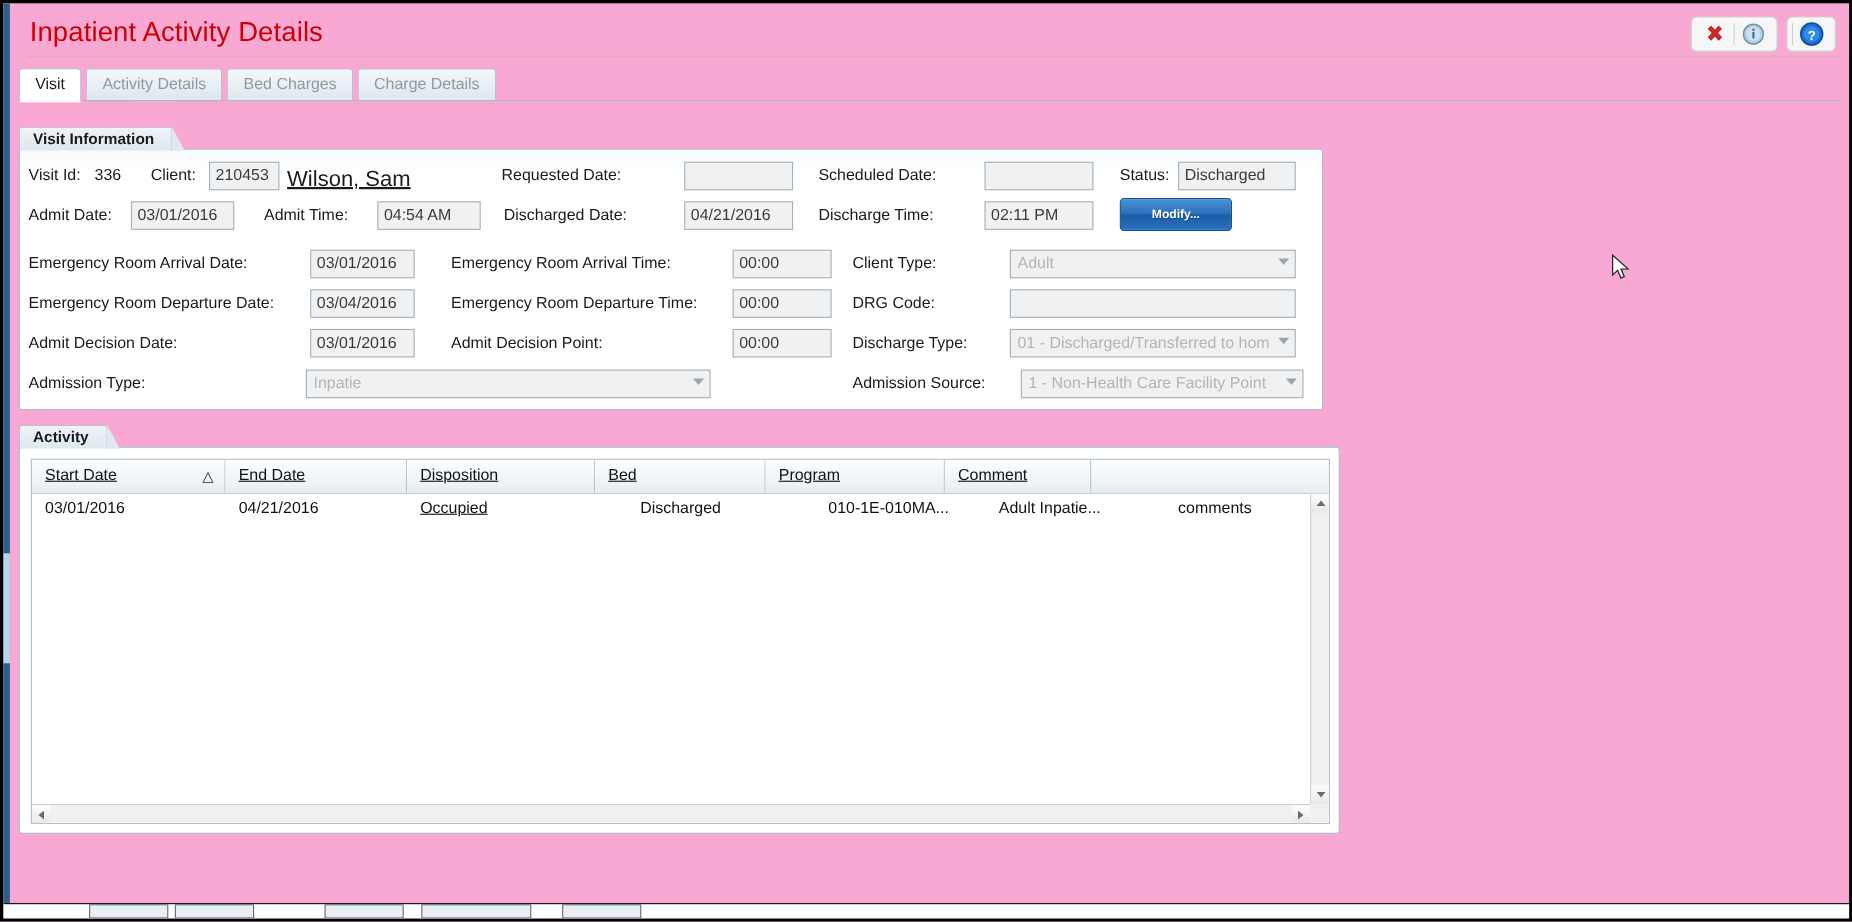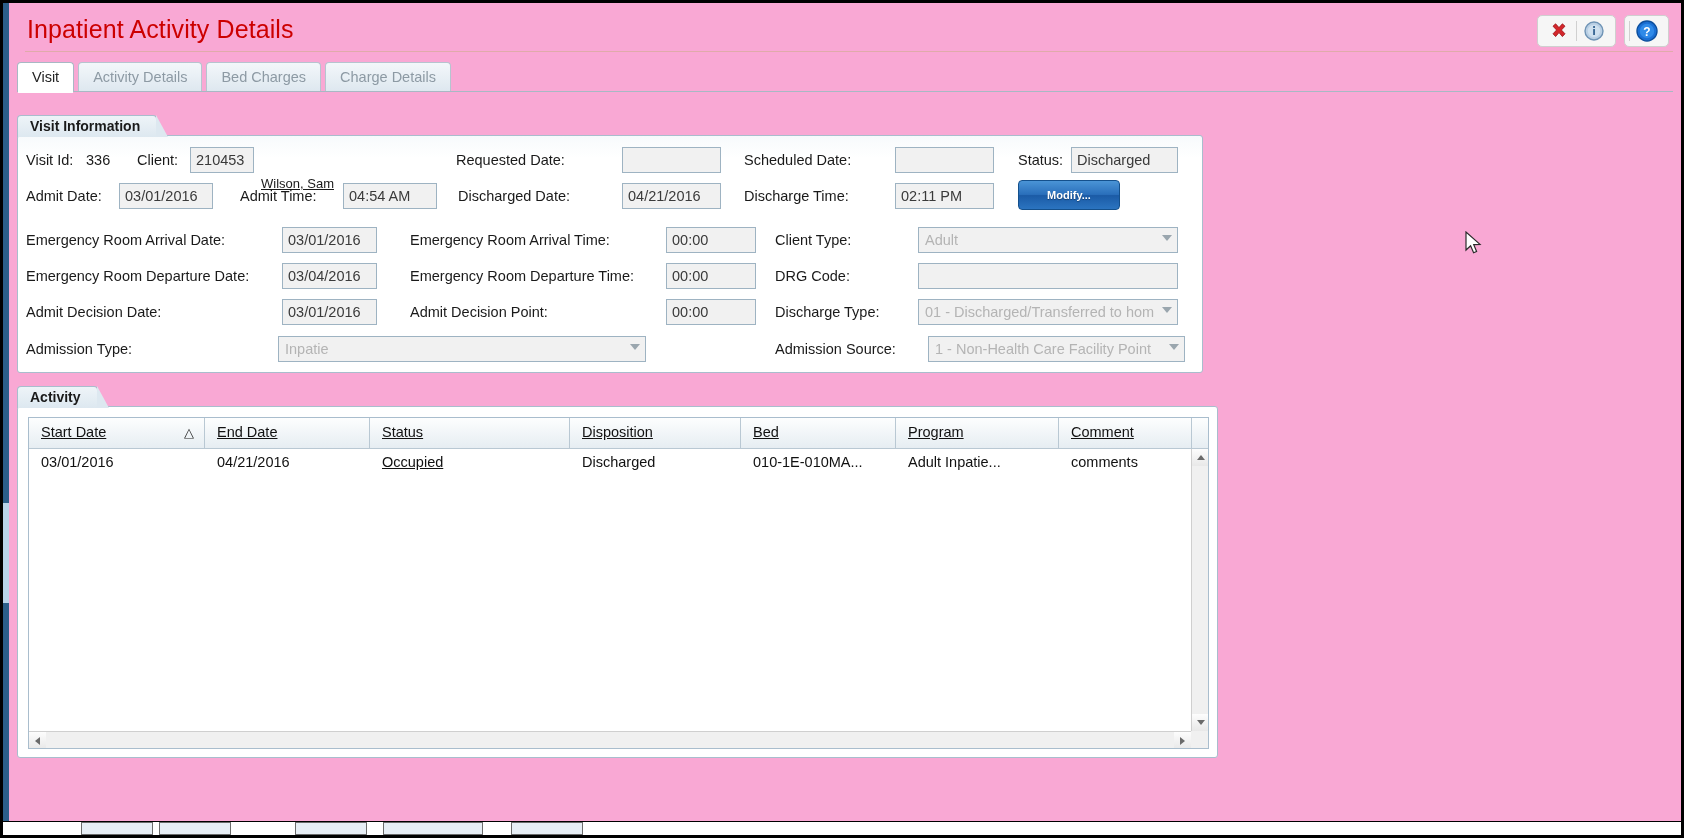--- a/index.html
+++ b/index.html
@@ -152,22 +152,22 @@
   }
   .combo .arrow {
     position: absolute; right: 5px; top: 7px;
     width: 0; height: 0;
     border-left: 5px solid transparent;
     border-right: 5px solid transparent;
     border-top: 6px solid #9aa6ae;
   }
   .link {
     position: absolute;
-    font-size: 13px; color: #1a1a1a;
-    text-decoration: underline; cursor: pointer; white-space: nowrap; margin-top: 24px;
+    font-size: 20px; color: #1a1a1a;
+    text-decoration: underline; cursor: pointer; white-space: nowrap;
   }
   .modify-btn {
     position: absolute;
     width: 102px; height: 30px;
     border: 1px solid #14508c;
     border-radius: 4px;
     background: linear-gradient(to bottom,#4a94d6 0%,#2a6fbb 48%,#1b5ba6 52%,#2b74c0 100%);
     color: #ffffff; font-size: 11px; font-weight: bold;
     text-align: center; line-height: 28px;
     cursor: pointer;
@@ -376,23 +376,20 @@
     <div class="grid-wrap" style="left:10px; top:10px; width:1181px; height:332px;">
 
       <div class="grid-head">
         <div class="gh" style="width:176px;">
           <span class="t">Start Date</span>
           <span class="sort-arrow" style="border:none;width:auto;height:auto;">△</span>
         </div>
         <div class="gh" style="width:165px;">
           <span class="t">End Date</span>
         </div>
-        <div class="gh" style="width:200px;">
-          <span class="t">Status</span>
-        </div>
         <div class="gh" style="width:171px;">
           <span class="t">Disposition</span>
         </div>
         <div class="gh" style="width:155px;">
           <span class="t">Bed</span>
         </div>
         <div class="gh" style="width:163px;">
           <span class="t">Program</span>
         </div>
         <div class="gh" style="width:133px;">

